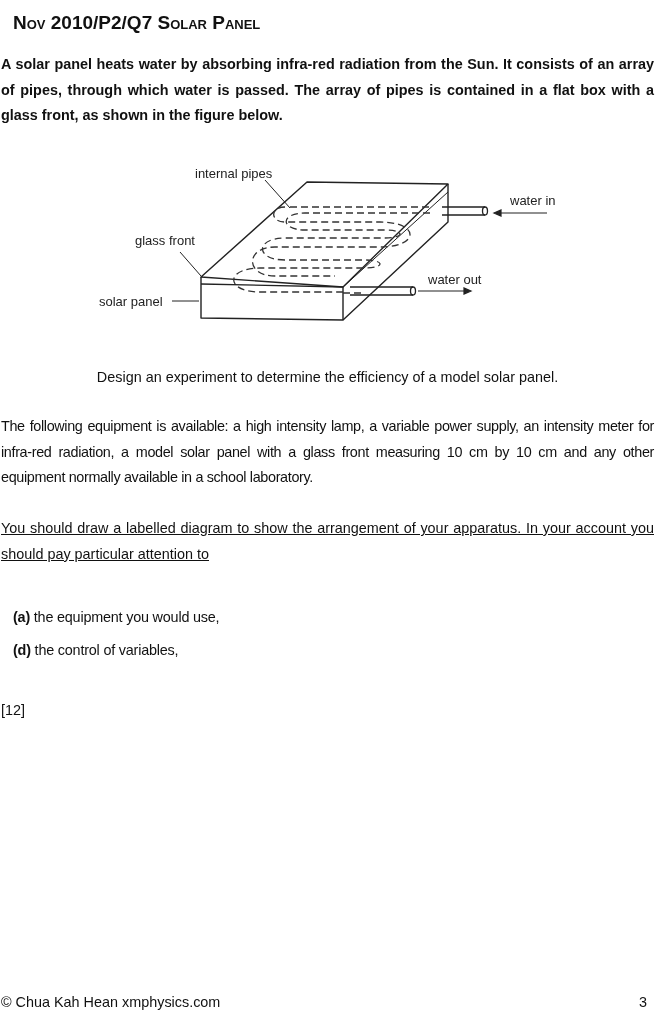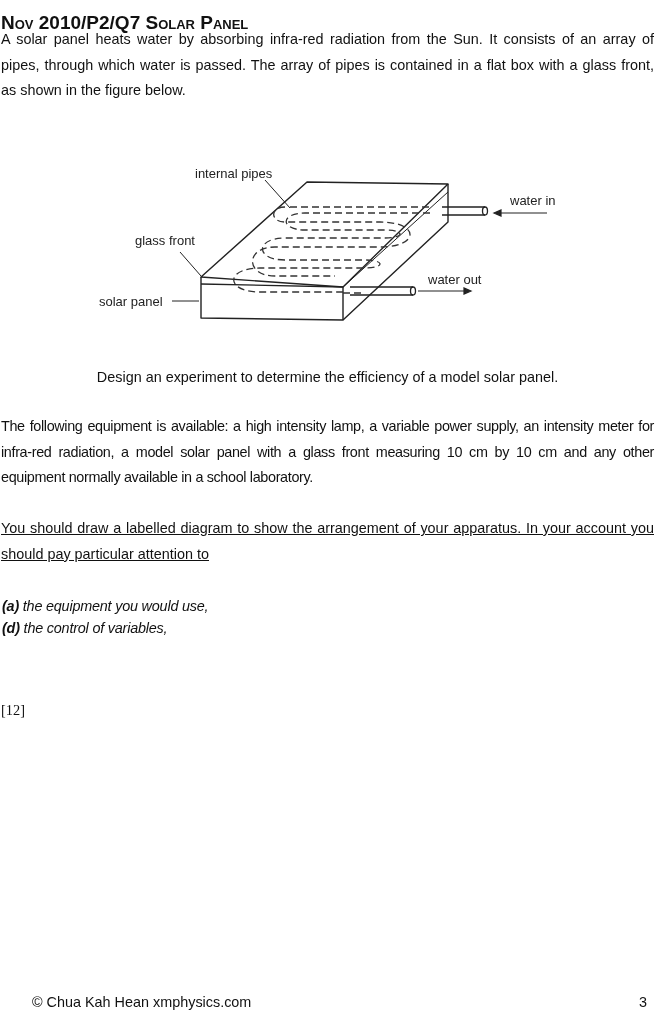--- a/index.html
+++ b/index.html
@@ -18,78 +18,77 @@
     .title {
       position: absolute;
       left: 1px;
       top: 12px;
       font-size: 19px;
       font-weight: bold;
       font-variant: small-caps;
       letter-spacing: 0px;
       margin: 0;
       white-space: nowrap;
+      padding-left: 12px;
     }
     .para {
       position: absolute;
       left: 1px;
       width: 653px;
       font-size: 14.4px;
       line-height: 25.5px;
       margin: 0;
     }
     .justify {
       text-align: justify;
       text-align-last: left;
     }
-    .p1 { top: 27px; }
+    .p1 { top: 52px; font-weight: bold; }
     .p2 { top: 365px; text-align: center; }
     .p3 { top: 414px; letter-spacing: -0.35px; }
     .p4 { top: 516px; text-decoration: underline; }
     .list {
       position: absolute;
       left: 1px;
       top: 595px;
       width: 653px;
       margin: 0;
       padding: 0;
       list-style: none;
       font-size: 14.4px;
       line-height: 21px;
       letter-spacing: -0.2px;
     }
-    .list li { margin: 1px; padding: 0; white-space: nowrap; font-style: italic; }
+    .list li { margin: 12px; padding: 0; white-space: nowrap; }
     .list .key { font-weight: bold; }
     .marks {
       position: absolute;
       left: 1px;
       top: 700px;
       font-size: 14.4px;
       line-height: 21px;
-      font-family: Liberation Serif, serif;
     }
     .figure {
       position: absolute;
       left: 80px;
       top: 150px;
       width: 500px;
       height: 190px;
     }
     .figure svg { display: block; }
     .fig-label {
       font-family: "Liberation Sans", sans-serif;
       font-size: 13px;
       fill: #222222;
     }
     .footer-left {
       position: absolute;
       left: 1px;
       top: 994px;
       font-size: 14.4px;
-      padding-left: 31px;
     }
     .footer-right {
       position: absolute;
       right: 8px;
       top: 994px;
       font-size: 14.4px;
     }
   </style>
 </head>
 <body>

